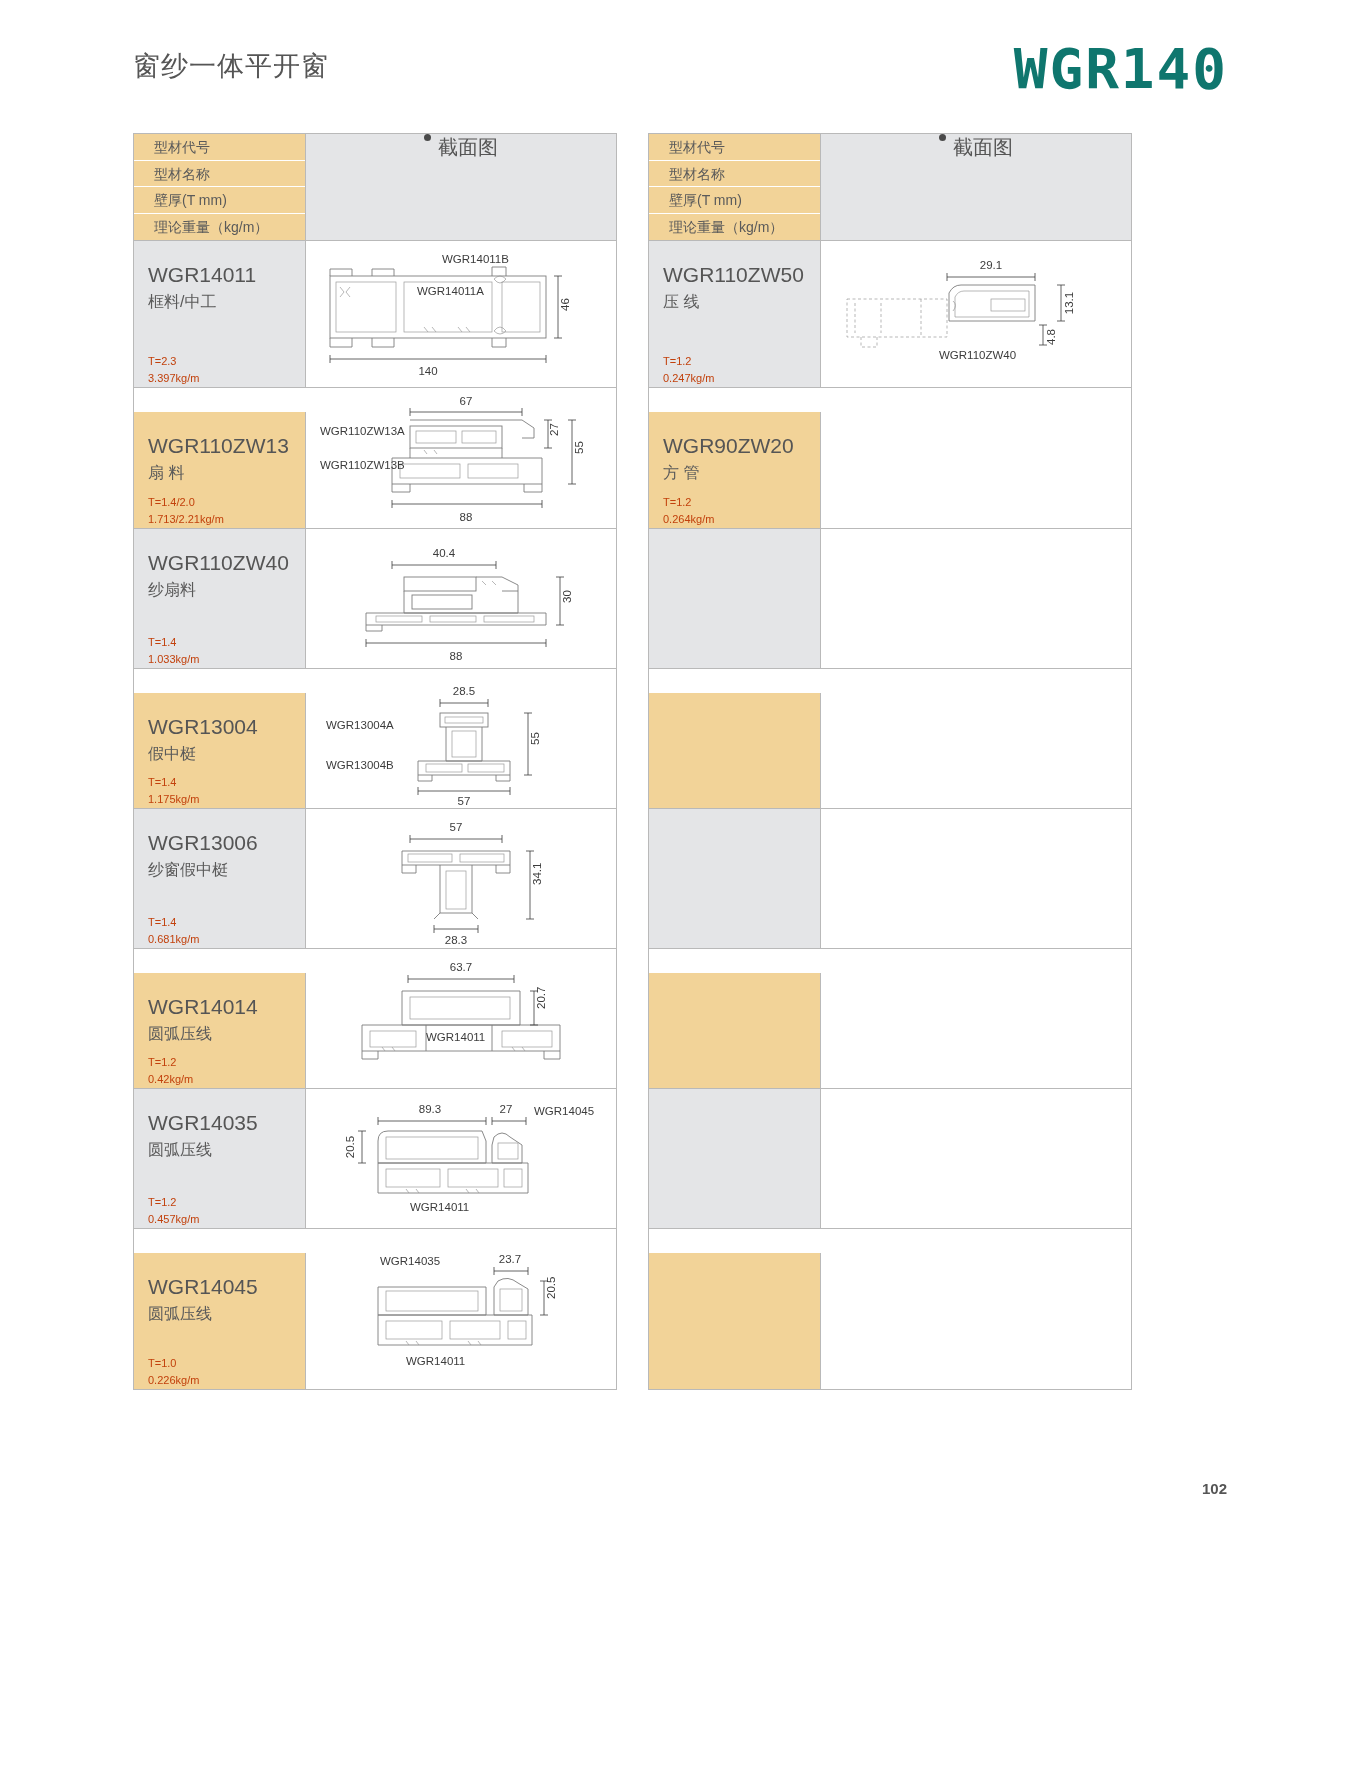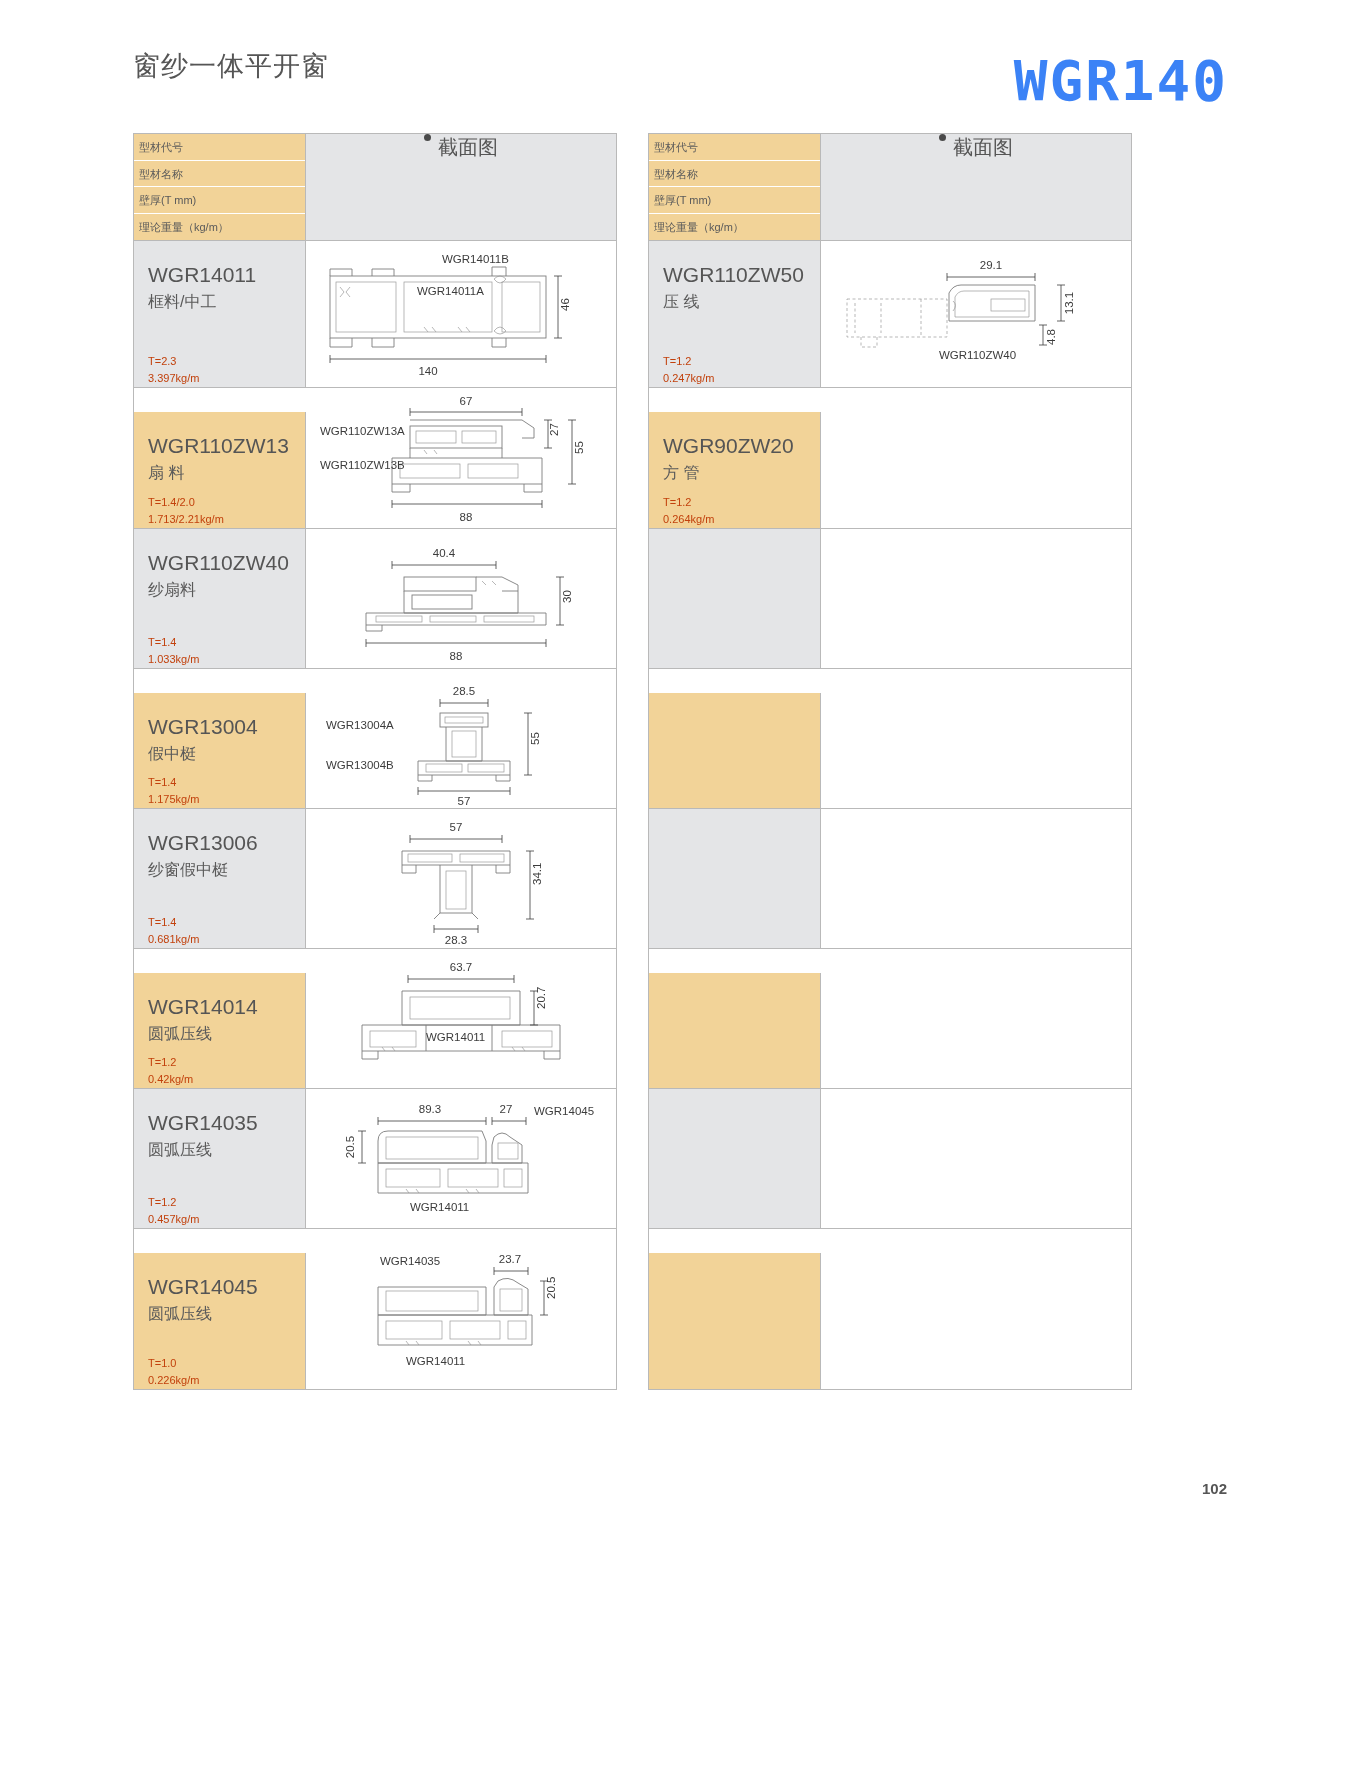--- a/index.html
+++ b/index.html
@@ -16,43 +16,43 @@
   
   .header{
     position:absolute;left:0;top:0;width:1358px;height:118px;
   }
   .page-title{
     position:absolute;left:133px;top:48px;
     font-size:27px;font-weight:500;color:#555;letter-spacing:1px;
     white-space:nowrap;
   }
   .page-code{
-    position:absolute;right:130px;top:48px;
-    font-size:56px;font-weight:700;color:#3b82f6;
+    position:absolute;right:130px;top:36px;
+    font-size:56px;font-weight:700;color:#0f766e;
     letter-spacing:2px;white-space:nowrap;
     font-family:"DejaVu Sans Mono","Liberation Mono",monospace;
   }
 
   
   .tbl{
     position:absolute;top:133px;
     border:1px solid #b9b9b9;
     box-sizing:border-box;
   }
   .tbl.left{left:133px;width:484px;}
   .tbl.right{left:648px;width:484px;}
 
   .hdr-block{display:flex;border-bottom:1px solid #b9b9b9;}
   .hdr-labels{width:172px;border-right:1px solid #b9b9b9;box-sizing:border-box;}
   .hdr-label{
     height:26.5px;line-height:26.5px;
     background:#f2d398;
     border-bottom:1px solid #ffffff;
-    padding-left:5px;
-    font-size:11px;color:#5a5a5a;
+    padding-left:20px;
+    font-size:14px;color:#5a5a5a;
     box-sizing:border-box;
     white-space:nowrap;
   }
   .hdr-label:last-child{border-bottom:none;}
   .hdr-section{
     flex:1;background:#e4e5e7;
     display:flex;justify-content:center;
     font-size:20px;color:#555;
   }
   .hdr-section .dot{

